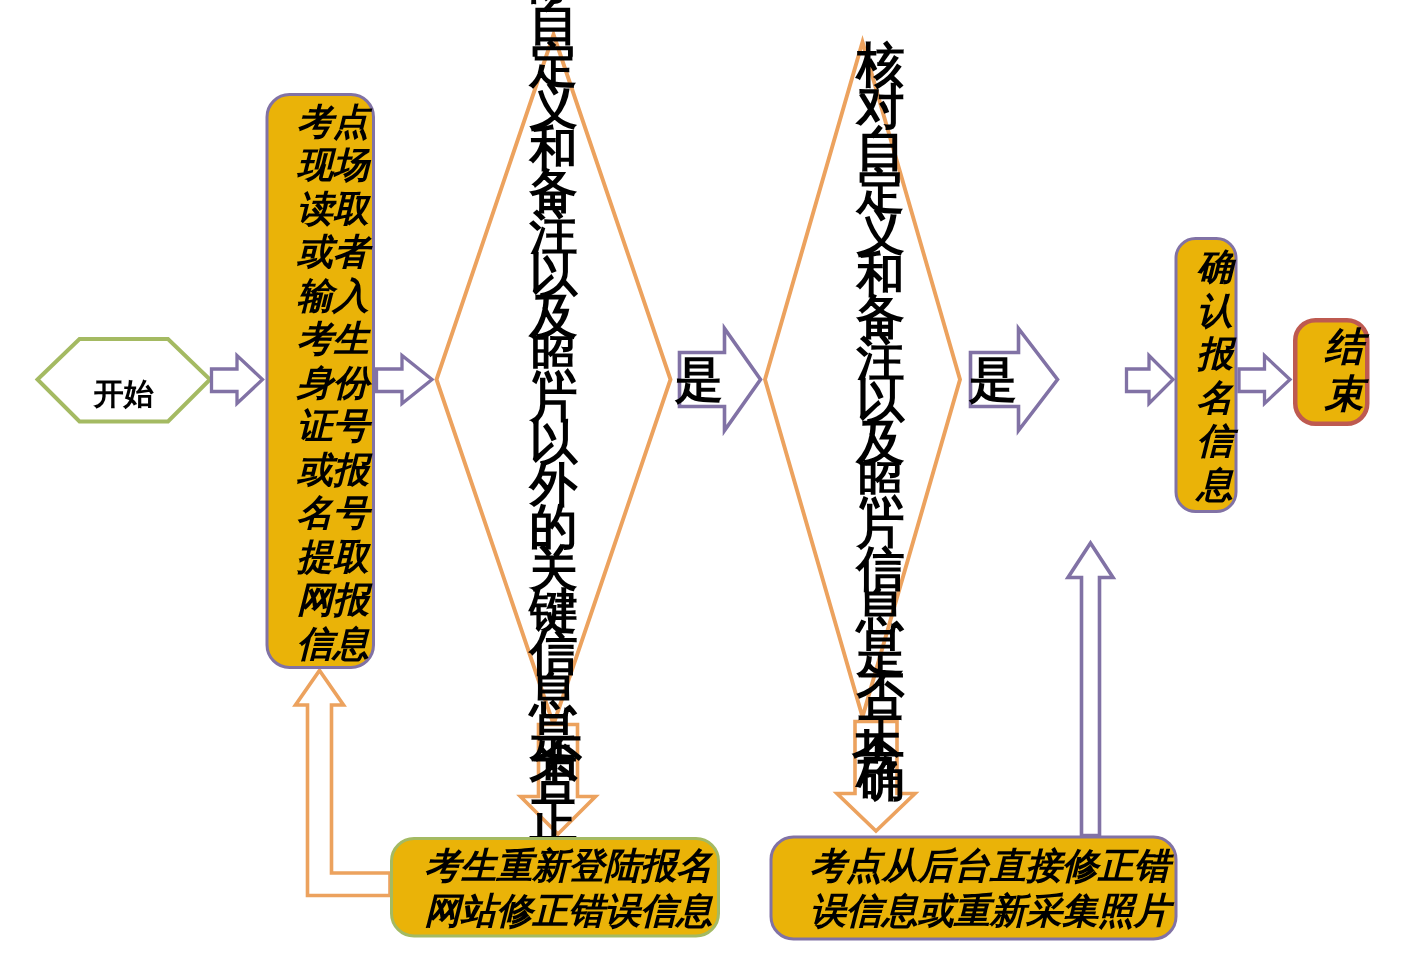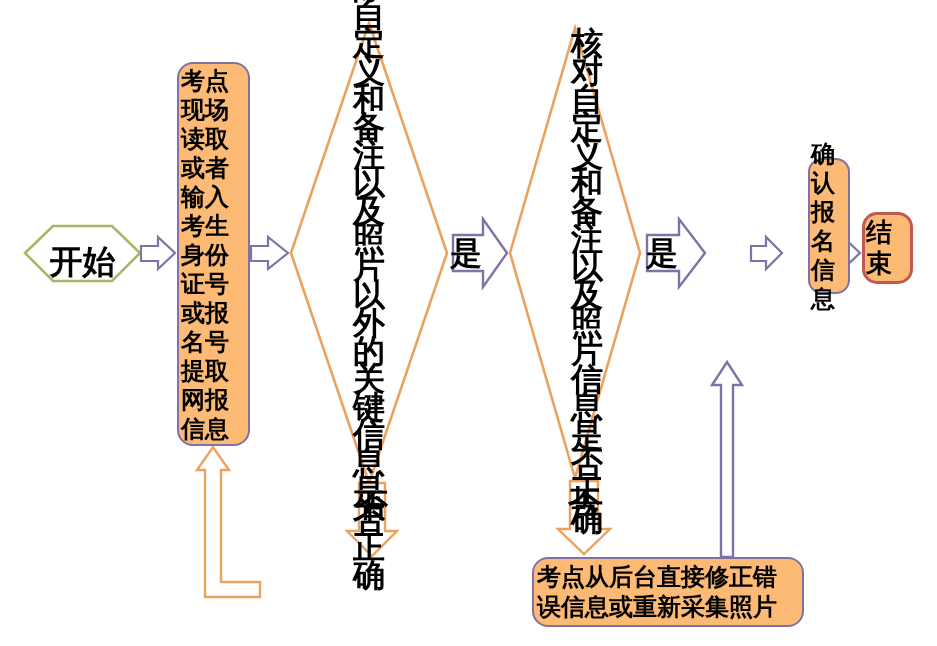--- a/index.html
+++ b/index.html
@@ -8,24 +8,25 @@
     width:937px;height:646px;
     background:#ffffff;
     font-family:"DejaVu Serif","Liberation Serif",serif;
     font-weight:700;
     color:#000;
     overflow:hidden;
   }
   #shapes{position:absolute;left:0;top:0;width:937px;height:646px;}
   .box{
     position:absolute;
-    background:#fdba74;
-    display:flex;align-items:center;justify-content:flex-start;
+    background:#eab308;
+    display:flex;align-items:center;justify-content:flex-end;
     box-sizing:border-box;
     text-align:center;
+    font-style:italic;
   }
   .purple-border{border:2.5px solid #8172A5;border-radius:16px;}
   .green-border{border:2.5px solid #A4BA62;border-radius:16px;}
   .red-border{border:3px solid #BE5A50;border-radius:15px;}
   .vtext{word-break:break-all;line-height:29px;font-size:24px;}
   .lbl{
     position:absolute;
     display:flex;align-items:center;justify-content:center;
     font-size:32px;line-height:28px;text-align:center;
     word-break:break-all;
@@ -52,42 +53,45 @@
     <path d="M647,235 L679,235 L679,219 L705,253 L679,287 L679,271 L647,271 Z" fill="#ffffff" stroke="#8172A5" stroke-width="2.4"></path>
 
     <path d="M359,483 L385,483 L385,531 L397,531 L372,556 L347,531 L359,531 Z" fill="#ffffff" stroke="#ECA25E" stroke-width="2.4"></path>
     <path d="M570,481 L598,481 L598,529 L610,529 L584,554 L558,529 L570,529 Z" fill="#ffffff" stroke="#ECA25E" stroke-width="2.4"></path>
 
     <path d="M260,582 L221,582 L221,470 L229,470 L213,447 L197,470 L205,470 L205,597 L260,597 Z" fill="#ffffff" stroke="#ECA25E" stroke-width="2.4"></path>
 
     <path d="M721,557 L721,385 L712,385 L727,362 L742,385 L733,385 L733,557 Z" fill="#ffffff" stroke="#8172A5" stroke-width="2.4"></path>
   </svg>
 
-  <div class="lbl" style="left:25px;top:226px;width:115px;height:71px;font-size:33px;">开始</div>
+  <div class="lbl" style="left:25px;top:226px;width:115px;height:71px;font-size:20px;">开始</div>
 
   <div class="box purple-border" style="left:177px;top:62px;width:73px;height:384px;">
     <div class="vtext" style="width:52px;">考点现场读取或者输入考生身份证号或报名号提取网报信息</div>
   </div>
 
   <div class="lbl" style="left:343px;top:85px;width:52px;height:336px;">核对除自定义和备注以及照片以外的关键信息是否正确</div>
 
   <div class="lbl" style="left:561px;top:127px;width:52px;height:252px;margin-top:28px;">核对自定义和备注以及照片信息是否正确</div>
 
   <div class="lbl" style="left:448px;top:237px;width:36px;height:32px;">是</div>
   <div class="lbl" style="left:644px;top:237px;width:36px;height:32px;">是</div>
   <div class="lbl" style="left:354px;top:489px;width:36px;height:32px;">否</div>
   <div class="lbl" style="left:566px;top:487px;width:36px;height:32px;">否</div>
 
 
-  <div class="box purple-border" style="left:808px;top:158px;width:42px;height:136px;border-radius:14px;">
+  <div class="box purple-border" style="left:783px;top:158px;width:42px;height:184px;border-radius:14px;">
     <div class="vtext" style="width:26px;">确认报名信息</div>
   </div>
 
   <div class="box red-border" style="left:862px;top:212px;width:51px;height:72px;">
     <div class="vtext" style="width:28px;font-size:26px;line-height:31px;">结束</div>
   </div>
 
+  <div class="box green-border" style="left:260px;top:558px;width:220px;height:67px;">
+    <div style="width:198px;font-size:24px;line-height:30px;word-break:break-all;">考生重新登陆报名网站修正错误信息</div>
+  </div>
 
-  <div class="box purple-border" style="left:513px;top:557px;width:272px;height:70px;margin-left:19px;">
+  <div class="box purple-border" style="left:513px;top:557px;width:272px;height:70px;">
     <div style="width:246px;font-size:24px;line-height:30px;word-break:break-all;">考点从后台直接修正错误信息或重新采集照片</div>
   </div>
 
 </div>
 
 </body></html>

